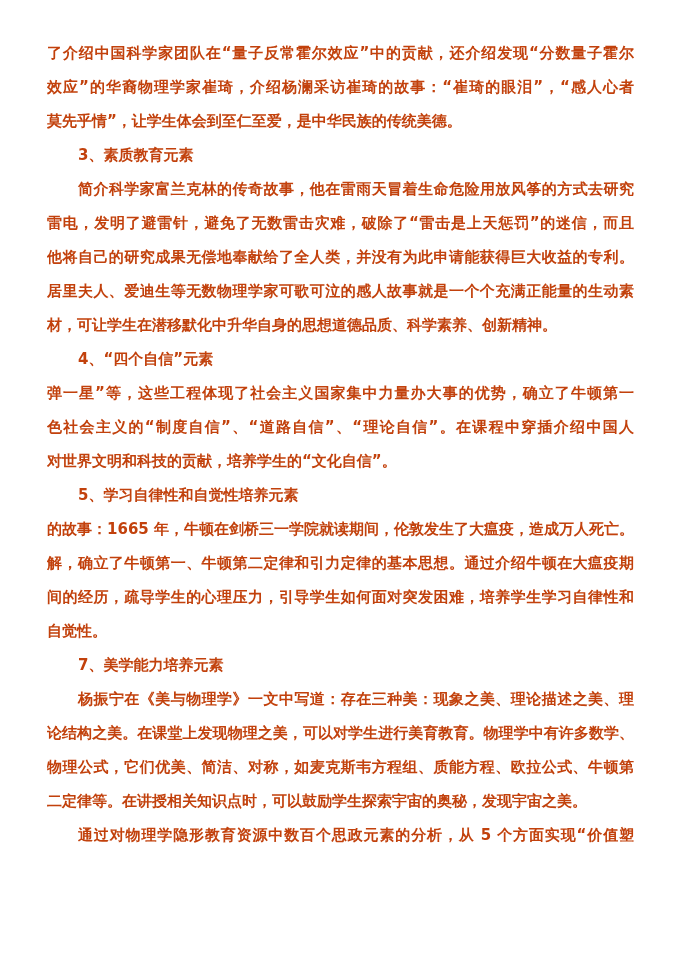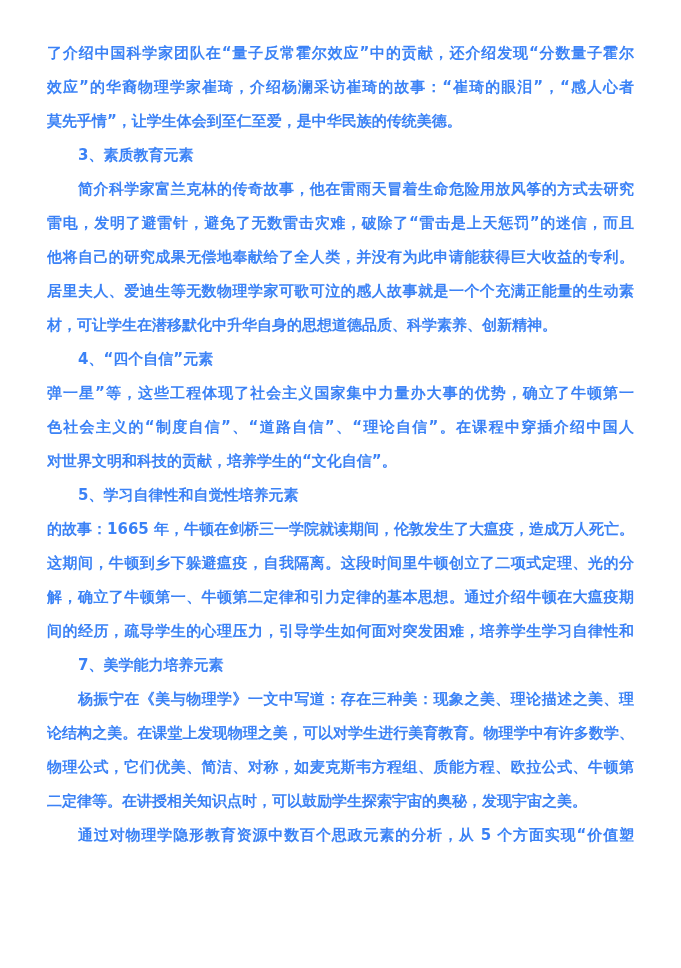--- a/index.html
+++ b/index.html
@@ -6,21 +6,21 @@
     margin: 0;
     padding: 0;
     background: #ffffff;
   }
   .page {
     position: relative;
     width: 681px;
     height: 968px;
     box-sizing: border-box;
     background: #ffffff;
-    color: #3b82f6;
+    color: #c2410c;
     font-family: "DejaVu Sans", sans-serif;
     font-weight: 700;
     font-size: 15px;
     padding: 36px 47px 0 47px;
     overflow: hidden;
   }
   .line {
     height: 34px;
     line-height: 34px;
     overflow: hidden;
@@ -53,22 +53,22 @@
   <div class="line">雷电，发明了避雷针，避免了无数雷击灾难，破除了“雷击是上天惩罚”的迷信，而且</div>
   <div class="line">他将自己的研究成果无偿地奉献给了全人类，并没有为此申请能获得巨大收益的专利。</div>
   <div class="line">居里夫人、爱迪生等无数物理学家可歌可泣的感人故事就是一个个充满正能量的生动素</div>
   <div class="line short">材，可让学生在潜移默化中升华自身的思想道德品质、科学素养、创新精神。</div>
   <div class="line heading">4、“四个自信”元素</div>
   <div class="line">弹一星”等，这些工程体现了社会主义国家集中力量办大事的优势，确立了牛顿第一</div>
   <div class="line">色社会主义的“制度自信”、“道路自信”、“理论自信”。在课程中穿插介绍中国人</div>
   <div class="line short">对世界文明和科技的贡献，培养学生的“文化自信”。</div>
   <div class="line heading">5、学习自律性和自觉性培养元素</div>
   <div class="line">的故事：1665 年，牛顿在剑桥三一学院就读期间，伦敦发生了大瘟疫，造成万人死亡。</div>
-  <div class="line">这期间，牛顿到乡下躲避瘟疫，自我隔离。这段时间里牛顿创立了二项式定理、光的分</div>
   <div class="line">解，确立了牛顿第一、牛顿第二定律和引力定律的基本思想。通过介绍牛顿在大瘟疫期</div>
   <div class="line">间的经历，疏导学生的心理压力，引导学生如何面对突发困难，培养学生学习自律性和</div>
+  <div class="line short">自觉性。</div>
   <div class="line heading">7、美学能力培养元素</div>
   <div class="line indent">杨振宁在《美与物理学》一文中写道：存在三种美：现象之美、理论描述之美、理</div>
   <div class="line">论结构之美。在课堂上发现物理之美，可以对学生进行美育教育。物理学中有许多数学、</div>
   <div class="line">物理公式，它们优美、简洁、对称，如麦克斯韦方程组、质能方程、欧拉公式、牛顿第</div>
   <div class="line short">二定律等。在讲授相关知识点时，可以鼓励学生探索宇宙的奥秘，发现宇宙之美。</div>
   <div class="line indent">通过对物理学隐形教育资源中数百个思政元素的分析，从 5 个方面实现“价值塑</div>
 </div>
 
 </body></html>

